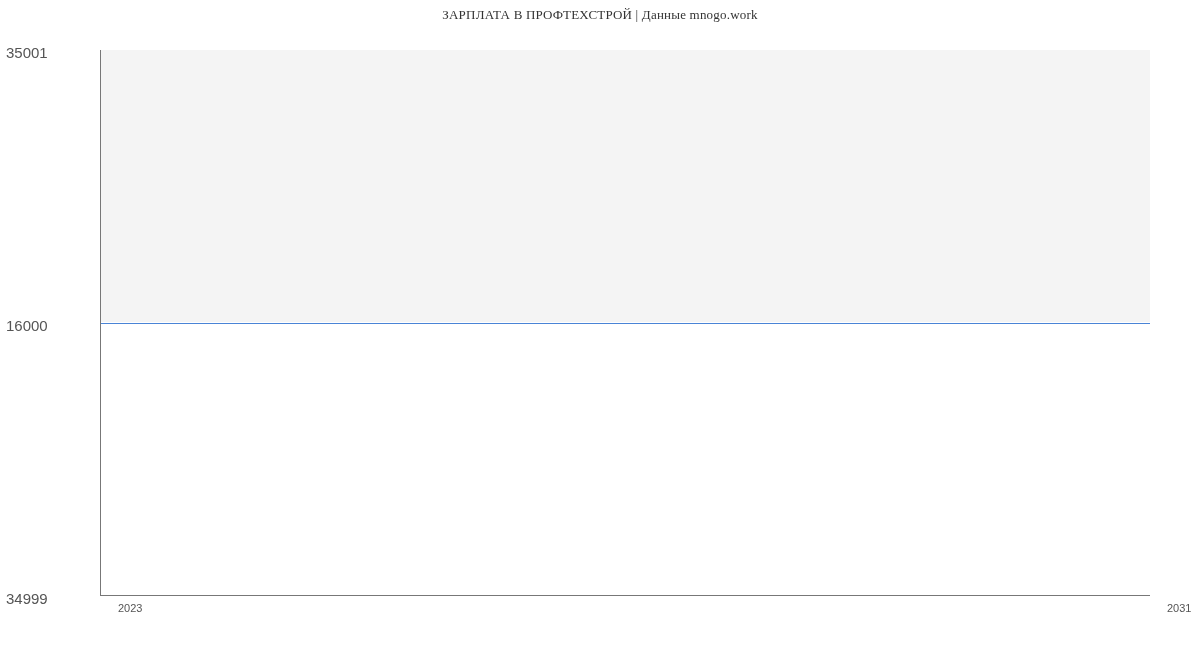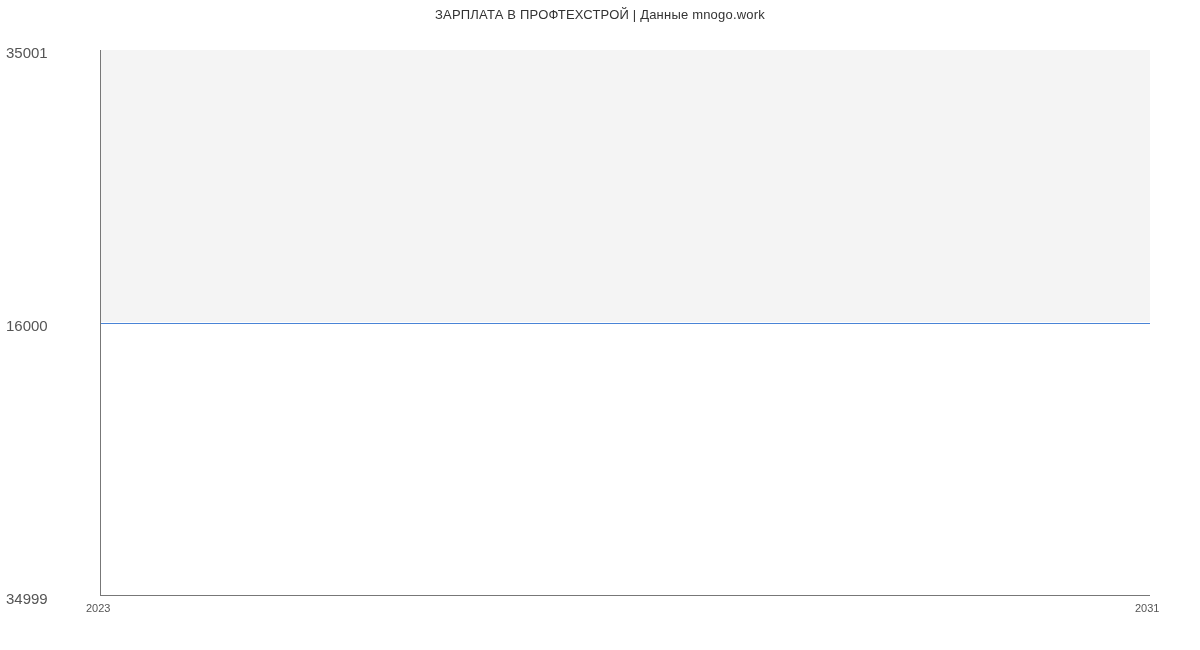--- a/index.html
+++ b/index.html
@@ -19,20 +19,21 @@
   }
   .title {
     position: absolute;
     top: 7px;
     left: 0;
     width: 100%;
     text-align: center;
     font-size: 13px;
     letter-spacing: 0.2px;
     color: #333;
+    font-family: Liberation Serif, serif;
   }
   .plot {
     position: absolute;
     left: 100px;
     top: 50px;
     width: 1050px;   
     height: 546px;   
     background: #f4f4f4;
     border-left: 1px solid #777;
     border-bottom: 1px solid #777;
@@ -58,20 +59,21 @@
     width: 90px;
     text-align: left;
     font-size: 15px;
     color: #555;
   }
   .x-tick {
     position: absolute;
     top: 602px;
     font-size: 11px;
     color: #555;
+    margin-left: 32px;
   }
 </style>
 </head>
 <body>
 
 <div class="chart-wrap">
 
   <div class="title">ЗАРПЛАТА В  ПРОФТЕХСТРОЙ | Данные mnogo.work</div>
 
   <div class="y-tick" style="top:44px">35001</div>

